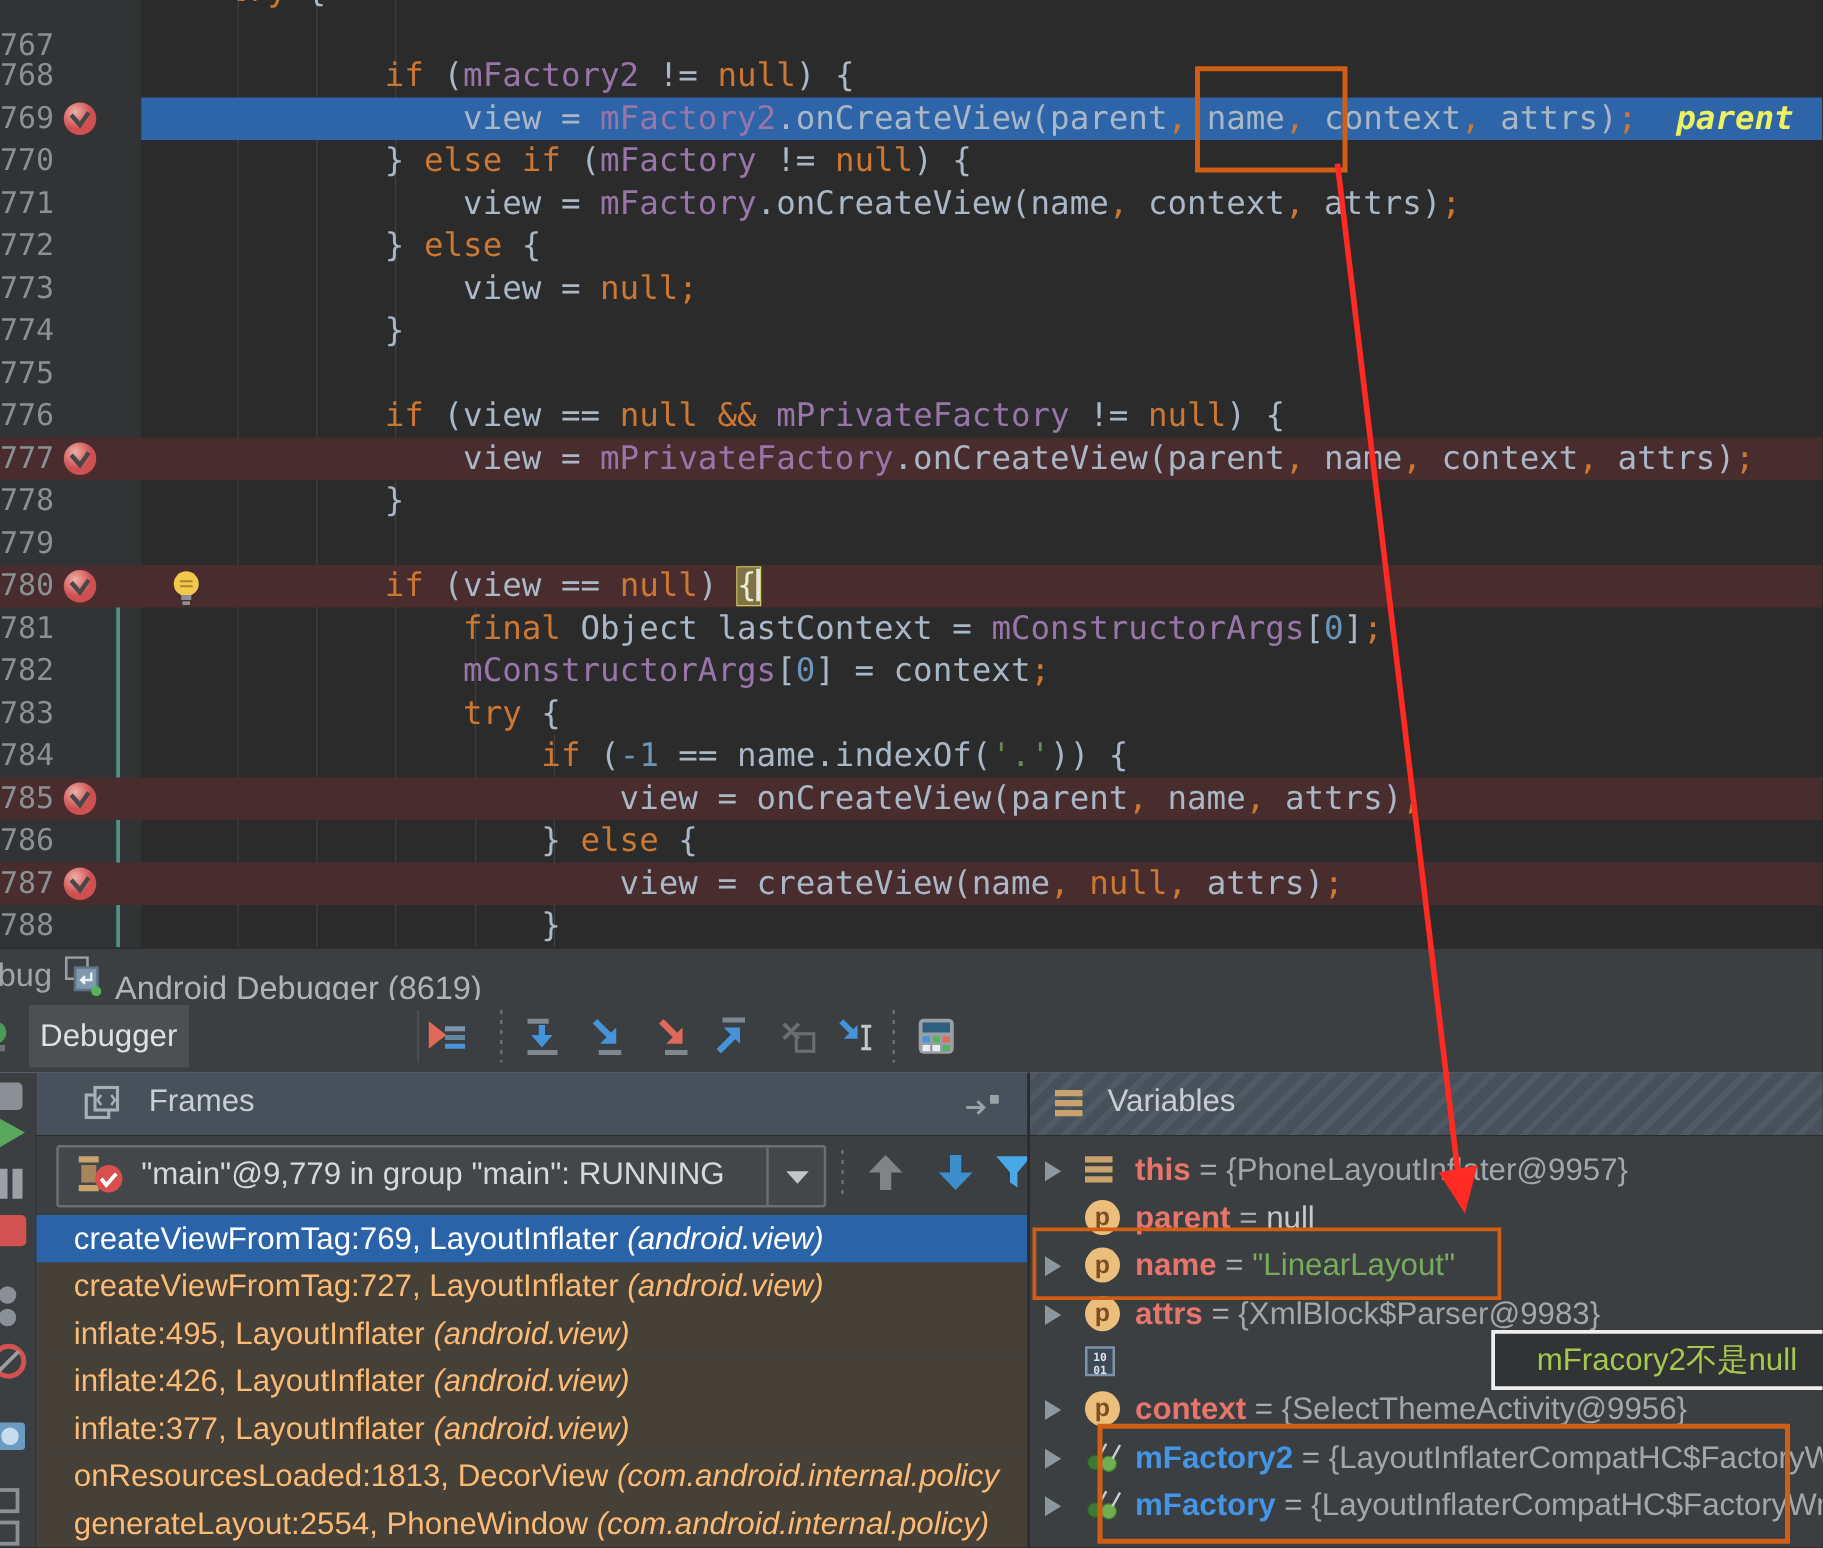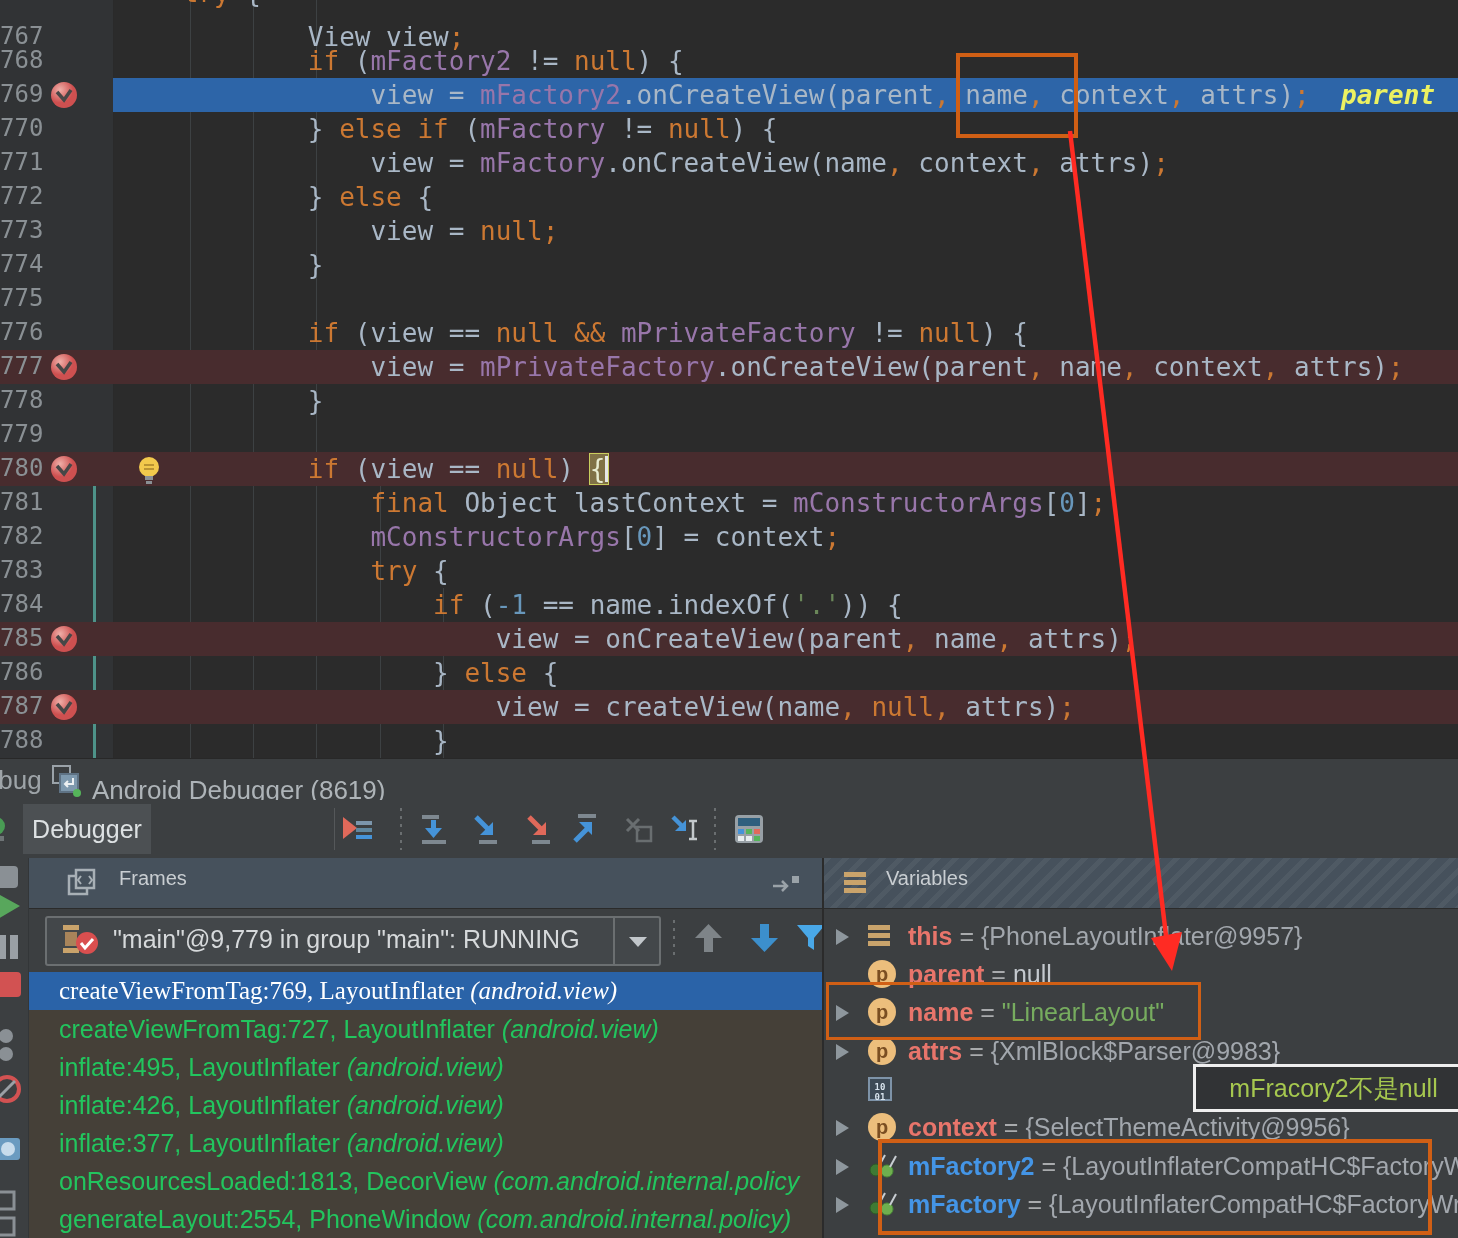--- a/index.html
+++ b/index.html
@@ -42,31 +42,31 @@
   .tbtn{position:absolute;top:13px;width:32px;height:32px;}
   
   #left-strip{position:absolute;left:0;top:858px;width:28px;height:380px;background:#3C3F41;overflow:hidden;
               border-right:1px solid #333638;}
   .strip-ico{position:absolute;left:-8px;}
   #frames-panel{position:absolute;left:29px;top:858px;width:793px;height:380px;background:#3C3F41;overflow:hidden;}
   #vars-panel{position:absolute;left:822px;top:858px;width:636px;height:380px;background:#3C3F41;overflow:hidden;
               border-left:2px solid #2B2B2B;}
   .panel-head{position:absolute;left:0;top:0;right:0;height:50px;background:#46515C;border-bottom:1px solid #2B2B2B;}
   .panel-head.hatched{background-image:repeating-linear-gradient(135deg,rgba(255,255,255,0.05) 0 5px,transparent 5px 13px);}
-  .panel-title{position:absolute;top:9px;font-size:20px;color:#C9CED2;text-align:right;}
+  .panel-title{position:absolute;top:9px;font-size:25px;color:#C9CED2;text-align:right;}
   
   #thread-row{position:absolute;left:0;top:50px;right:0;height:62px;}
   #thread-combo{position:absolute;left:16px;top:8px;width:612px;height:46px;background:#43474A;
                 border:2px solid #6B6F71;border-radius:3px;}
   #thread-combo .ttext{position:absolute;left:66px;top:7px;font-size:25px;color:#D6D9DB;white-space:nowrap;}
   #thread-combo .dd-btn{position:absolute;right:0;top:0;width:44px;height:100%;border-left:2px solid #6B6F71;}
   #frames-list{position:absolute;left:0;top:114px;right:0;}
-  .frame-row{height:38px;line-height:38px;font-size:25px;color:#22c55e;background:#454038;
+  .frame-row{height:38px;line-height:38px;font-size:25px;color:#fdba74;background:#454038;
              padding-left:30px;white-space:nowrap;overflow:hidden;}
-  .frame-row.selected{background:#2A63A8;color:#FFFFFF;font-family:Liberation Serif, serif;}
+  .frame-row.selected{background:#2A63A8;color:#FFFFFF;}
   .frame-row .pkg{font-style:italic;}
   
   .var-row{position:absolute;left:0;right:0;height:38px;}
   .var-arrow{position:absolute;left:12px;top:10px;width:0;height:0;
              border-left:13px solid #8E979D;border-top:8px solid transparent;border-bottom:8px solid transparent;}
   .var-ico{position:absolute;left:44px;top:3px;width:30px;height:30px;}
   .var-text{position:absolute;left:84px;top:3px;font-size:25px;white-space:nowrap;}
   .vname{color:#E8756B;font-weight:bold;} .vname.blue{color:#4495E6;}
   .vsep2{color:#A9ABAD;} .vref{color:#A2A7AD;} .vkw{color:#C4C9CE;} .vstr{color:#77AC5F;}
   .ico-obj b, .ico-bars b{display:block;width:22px;height:5px;background:#C9A36B;margin:3px 0;}
@@ -91,21 +91,20 @@
   <div class="iguide" style="left:316px;top:0;height:758px;"></div>
   <div class="iguide" style="left:380px;top:486px;height:272px;"></div>
   <div class="iguide" style="left:443px;top:588px;height:170px;"></div>
   <div id="caret-col"></div>
   <div id="editor-lines">
       <div class="ed-row" style="top: -24px;">
         <pre class="codepre"><span class="tk-pl">    </span><span class="tk-kw">try</span><span class="tk-pl"> {</span></pre>
       </div>
       <div class="ed-row" style="top: 10px; margin-top: 10px;">
         <span class="lnum">767</span>
-        <pre class="codepre"><span class="tk-pl">            View view</span><span class="tk-pun">;</span></pre>
       </div>
       <div class="ed-row" style="top: 44px;">
         <span class="lnum">768</span>
         <pre class="codepre"><span class="tk-pl">            </span><span class="tk-kw">if</span><span class="tk-pl"> (</span><span class="tk-fld">mFactory2</span><span class="tk-pl"> != </span><span class="tk-kw">null</span><span class="tk-pl">) {</span></pre>
       </div>
       <div class="ed-row sel" style="top: 78px;">
         <span class="lnum">769</span>
         <span class="bp-ico"><svg width="28" height="28">
             <defs>
               <radialGradient id="bg1" cx="35%" cy="30%">

